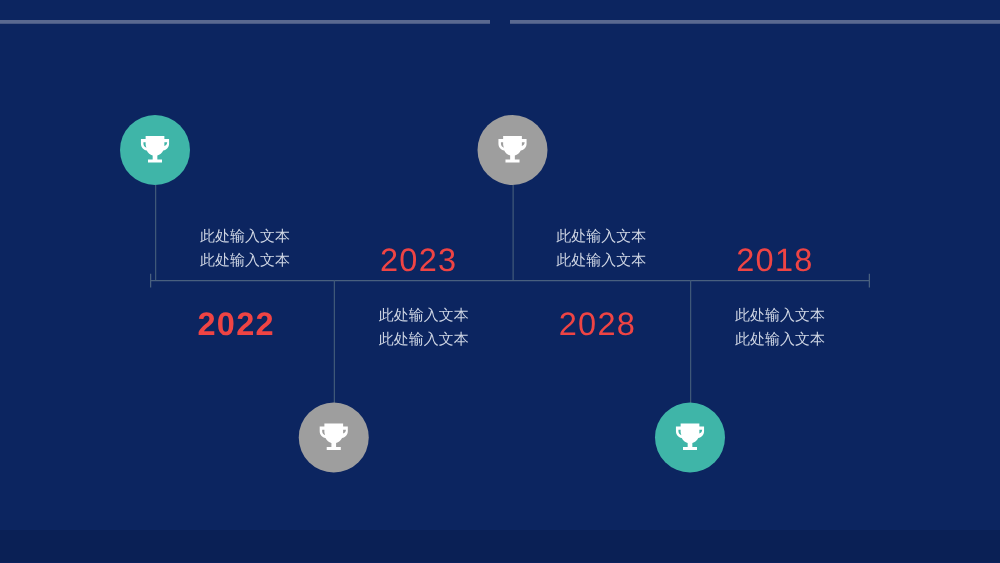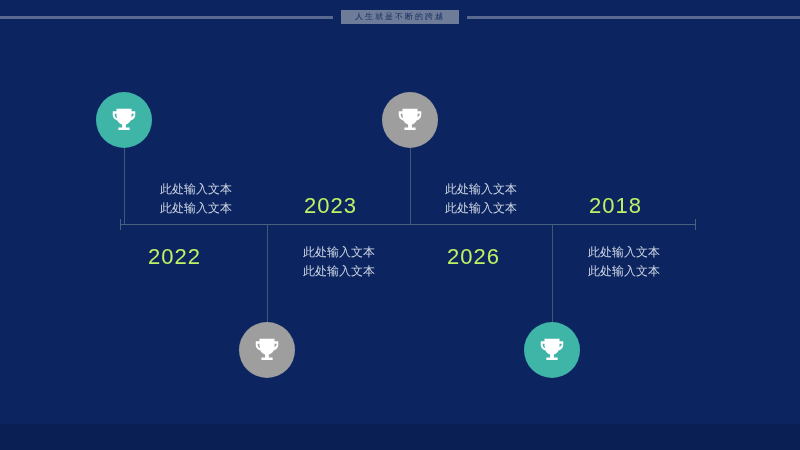--- a/index.html
+++ b/index.html
@@ -53,21 +53,21 @@
   .node{
     position:absolute;width:56px;height:56px;border-radius:50%;
     display:flex;align-items:center;justify-content:center;
   }
   .node.teal{background:#3fb5a8;}
   .node.gray{background:#9e9e9e;}
   .node svg{display:block;}
 
   .year{
     position:absolute;
-    font-size:22px;color:#bef264;letter-spacing:1px;
+    font-size:26px;color:#ef4444;letter-spacing:1px;
     font-family:"Liberation Sans","DejaVu Sans",sans-serif;
   }
 
   .txt{
     position:absolute;
     font-size:12px;color:#cfd6e4;line-height:19px;
     text-align:left;white-space:nowrap;
   }
   .txt div{display:block;}
 
@@ -76,42 +76,39 @@
     position:absolute;left:0;bottom:0;width:800px;height:26px;
     background:#0a1f52;opacity:.75;
   }
 </style>
 </head>
 <body>
 
 <div class="header">
   <div class="hdr-line left"></div>
   <div class="hdr-gap"></div>
-  <div class="hdr-box">
-    <span class="hdr-title">人生就是不断的跨越</span>
-  </div>
   <div class="hdr-gap"></div>
   <div class="hdr-line right"></div>
 </div>
 
 <div class="stage">
 
   <div class="axis"></div>
   <div class="axis-cap l"></div>
   <div class="axis-cap r"></div>
 
   <div class="stem" style="left:124px;top:148px;height:76px;"></div>
   <div class="node teal" style="left:96px;top:92px;">
     <span>
       <svg width="30" height="30" viewBox="0 0 24 24" fill="#ffffff">
         <path d="M6 3h12v2h3v3c0 2.2-1.6 4-3.7 4.3-.8 1.6-2.2 2.8-3.8 3.2V18h3v2H7.5v-2h3v-2.5c-1.6-.4-3-1.6-3.8-3.2C4.6 12 3 10.2 3 8V5h3V3zm0 4H4.6v1c0 1.2.8 2.2 1.9 2.5A8 8 0 0 1 6 8.6V7zm12 0v1.6c0 .3 0 .6-.1.9 1.1-.3 1.9-1.3 1.9-2.5V7H18z"></path>
       </svg>
     </span>
   </div>
-  <div class="year" style="left:148px;top:244px;">2022</div>
+  <div class="year" style="left:158px;top:244px;font-weight:bold;">2022</div>
   <div class="txt" style="left:160px;top:180px;">
     <div>此处输入文本</div>
     <div>此处输入文本</div>
   </div>
 
   <div class="stem" style="left:267px;top:224px;height:100px;"></div>
   <div class="node gray" style="left:239px;top:322px;">
     <span>
       <svg width="30" height="30" viewBox="0 0 24 24" fill="#ffffff">
         <path d="M6 3h12v2h3v3c0 2.2-1.6 4-3.7 4.3-.8 1.6-2.2 2.8-3.8 3.2V18h3v2H7.5v-2h3v-2.5c-1.6-.4-3-1.6-3.8-3.2C4.6 12 3 10.2 3 8V5h3V3zm0 4H4.6v1c0 1.2.8 2.2 1.9 2.5A8 8 0 0 1 6 8.6V7zm12 0v1.6c0 .3 0 .6-.1.9 1.1-.3 1.9-1.3 1.9-2.5V7H18z"></path>
@@ -125,21 +122,21 @@
   </div>
 
   <div class="stem" style="left:410px;top:148px;height:76px;"></div>
   <div class="node gray" style="left:382px;top:92px;">
     <span>
       <svg width="30" height="30" viewBox="0 0 24 24" fill="#ffffff">
         <path d="M6 3h12v2h3v3c0 2.2-1.6 4-3.7 4.3-.8 1.6-2.2 2.8-3.8 3.2V18h3v2H7.5v-2h3v-2.5c-1.6-.4-3-1.6-3.8-3.2C4.6 12 3 10.2 3 8V5h3V3zm0 4H4.6v1c0 1.2.8 2.2 1.9 2.5A8 8 0 0 1 6 8.6V7zm12 0v1.6c0 .3 0 .6-.1.9 1.1-.3 1.9-1.3 1.9-2.5V7H18z"></path>
       </svg>
     </span>
   </div>
-  <div class="year" style="left:447px;top:244px;">2026</div>
+  <div class="year" style="left:447px;top:244px;">2028</div>
   <div class="txt" style="left:445px;top:180px;">
     <div>此处输入文本</div>
     <div>此处输入文本</div>
   </div>
 
   <div class="stem" style="left:552px;top:224px;height:100px;"></div>
   <div class="node teal" style="left:524px;top:322px;">
     <span>
       <svg width="30" height="30" viewBox="0 0 24 24" fill="#ffffff">
         <path d="M6 3h12v2h3v3c0 2.2-1.6 4-3.7 4.3-.8 1.6-2.2 2.8-3.8 3.2V18h3v2H7.5v-2h3v-2.5c-1.6-.4-3-1.6-3.8-3.2C4.6 12 3 10.2 3 8V5h3V3zm0 4H4.6v1c0 1.2.8 2.2 1.9 2.5A8 8 0 0 1 6 8.6V7zm12 0v1.6c0 .3 0 .6-.1.9 1.1-.3 1.9-1.3 1.9-2.5V7H18z"></path>

